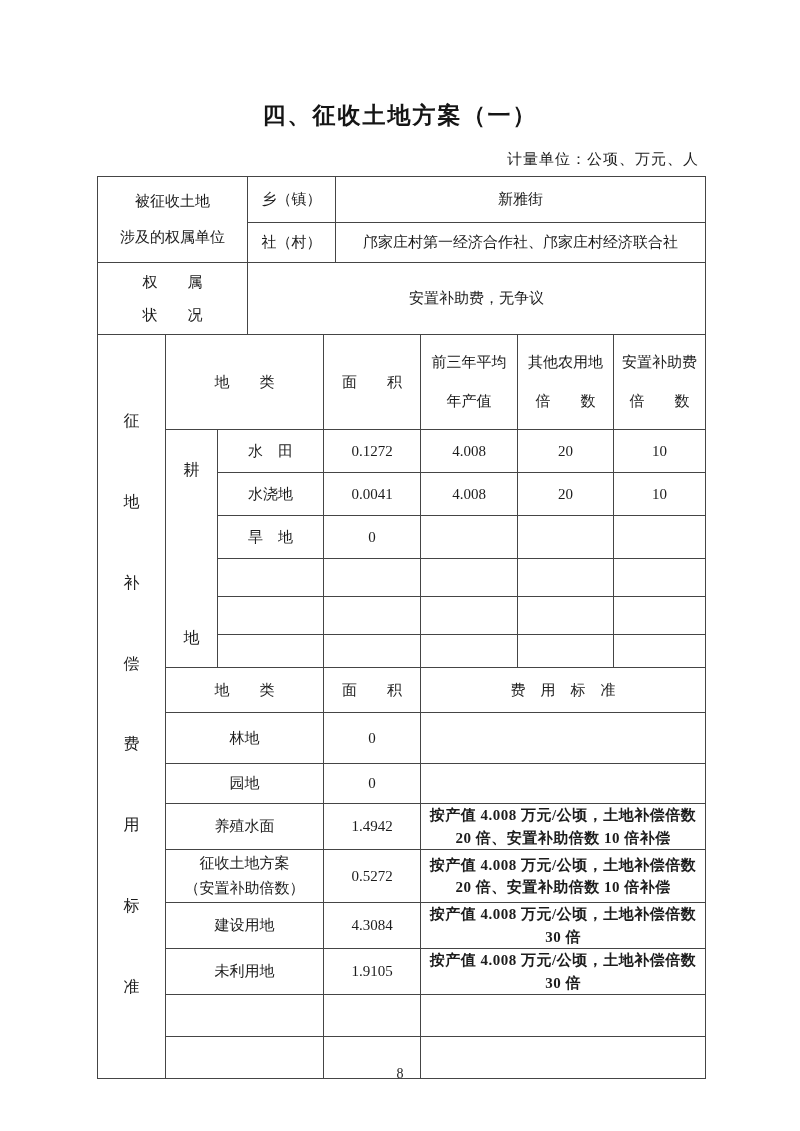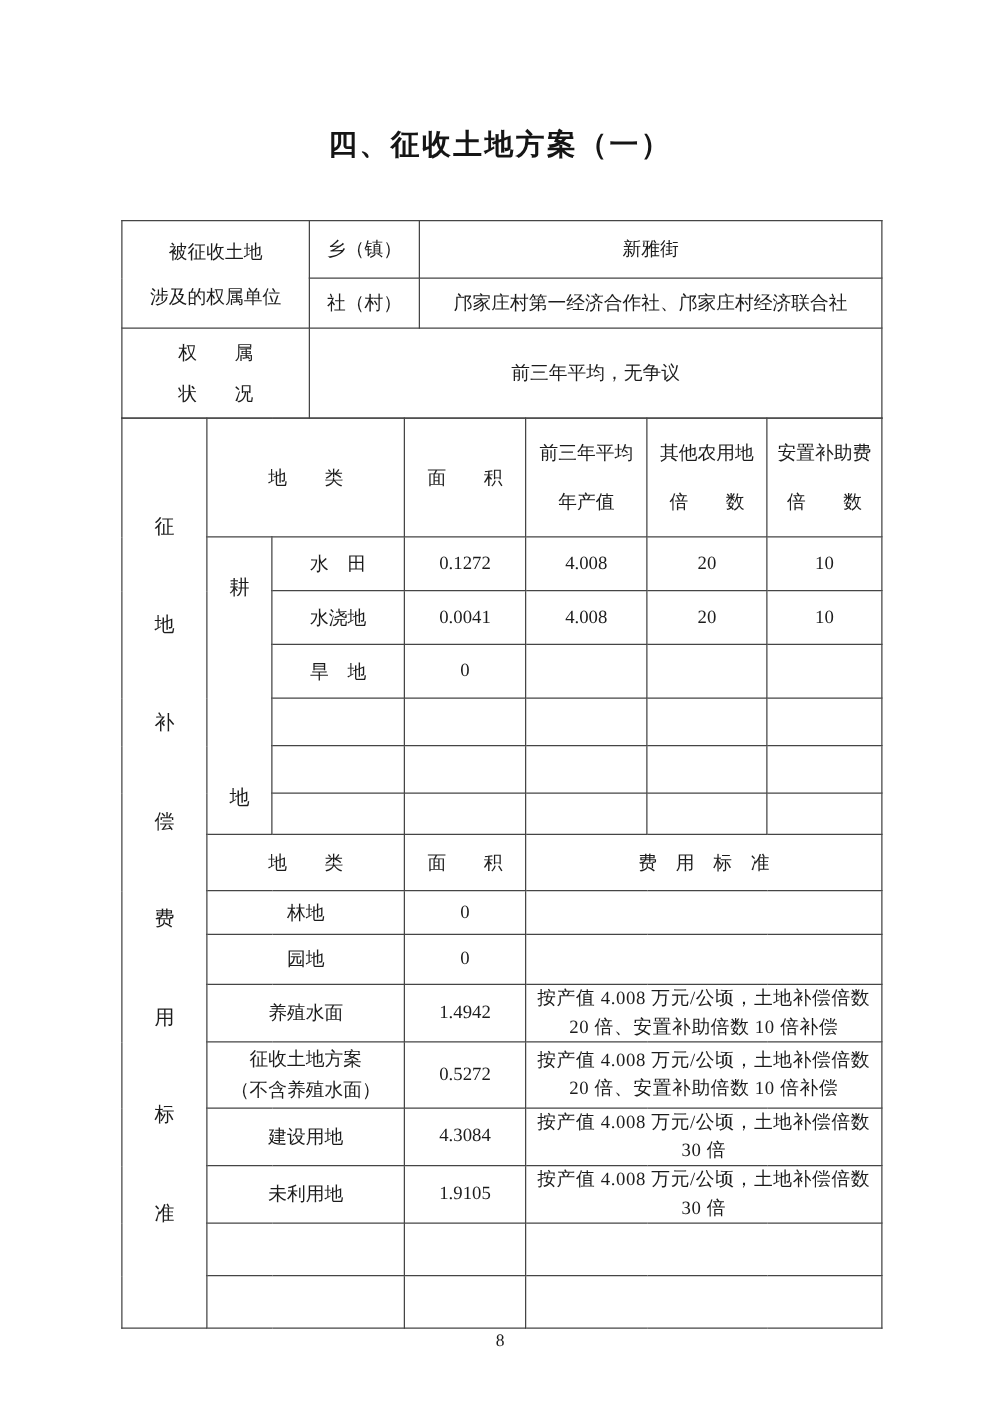--- a/index.html
+++ b/index.html
@@ -31,39 +31,40 @@
     font-size:15px;
     overflow:hidden;
   }
   
   tr.r1{height:46px}tr.r2{height:40px}tr.r3{height:72px}
   tr.h0{height:95px}
   tr.h1,tr.h2,tr.h3{height:43px}
   tr.h4,tr.h5{height:38px}
   tr.h6{height:33px}
   tr.h7{height:45px}
-  tr.h8{height:35px}
+  tr.h8{height:51px}
   tr.h9{height:40px}
   tr.h10{height:45px}
   tr.h11{height:53px}
   tr.h12{height:42px}
   tr.h13{height:38px}
   tr.h14,tr.h15{height:42px}
 
   .left{text-align:left;padding-left:13px;}
   .stack{display:flex;flex-direction:column;align-items:center;justify-content:space-between;}
   .gap-lg{gap:17px;}
   .gap-md{gap:14px;}
   .gap-sm{gap:20px;}
   .line2:empty{display:none;}
   .fee-text{
     text-align:left;
     padding:2px 7px;
     line-height:1.5;
     letter-spacing:0.5px;
+    font-weight:bold;
   }
   td.side-cell{position:relative;}
   .side-label{
     position:absolute;top:0;left:0;right:0;bottom:0;
     display:flex;flex-direction:column;align-items:center;justify-content:space-between;
     box-sizing:border-box;padding:76px 0 80px;
     font-size:16px;
   }
   td.group-cell{position:relative;}
   .group-label{
@@ -76,20 +77,21 @@
     position:absolute;top:1066px;left:0;width:100%;
     text-align:center;font-size:14px;
   }
 </style>
 </head>
 <body>
 
 <div class="page">
 
   <div class="title">四、征收土地方案（一）</div>
+  <div class="unit-note">计量单位：公项、万元、人</div>
 
   <div class="tables">
 
     <table class="doc-table top-table">
       <colgroup>
           <col style="width:150px">
           <col style="width:88px">
           <col style="width:370px">
         </colgroup>
       <tbody>
@@ -107,21 +109,21 @@
           <td>社（村）</td>
           <td class="left">邝家庄村第一经济合作社、邝家庄村经济联合社</td>
         </tr>
         <tr class="r3">
           <td>
             <div class="stack gap-md">
               <div>权　　属</div>
               <div>状　　况</div>
             </div>
           </td>
-          <td colspan="2" class="left">前三年平均，无争议</td>
+          <td colspan="2" class="left">安置补助费，无争议</td>
         </tr>
       </tbody>
     </table>
 
     <table class="doc-table main-table">
       <colgroup>
         <col style="width:68px">
           <col style="width:52px">
           <col style="width:106px">
         <col style="width:97px">
@@ -232,21 +234,21 @@
         </tr>
         <tr class="h10">
           <td colspan="2">养殖水面</td>
           <td>1.4942</td>
           <td colspan="3" class="fee-text">按产值 4.008 万元/公顷，土地补偿倍数 20 倍、安置补助倍数 10 倍补偿</td>
         </tr>
         <tr class="h11">
           <td colspan="2">
             <div class="stack" style="gap:6px;">
               <div>征收土地方案</div>
-              <div class="line2">（不含养殖水面）</div>
+              <div class="line2">（安置补助倍数）</div>
             </div>
           </td>
           <td>0.5272</td>
           <td colspan="3" class="fee-text">按产值 4.008 万元/公顷，土地补偿倍数 20 倍、安置补助倍数 10 倍补偿</td>
         </tr>
         <tr class="h12">
           <td colspan="2">建设用地</td>
           <td>4.3084</td>
           <td colspan="3" class="fee-text">按产值 4.008 万元/公顷，土地补偿倍数 30 倍</td>
         </tr>

